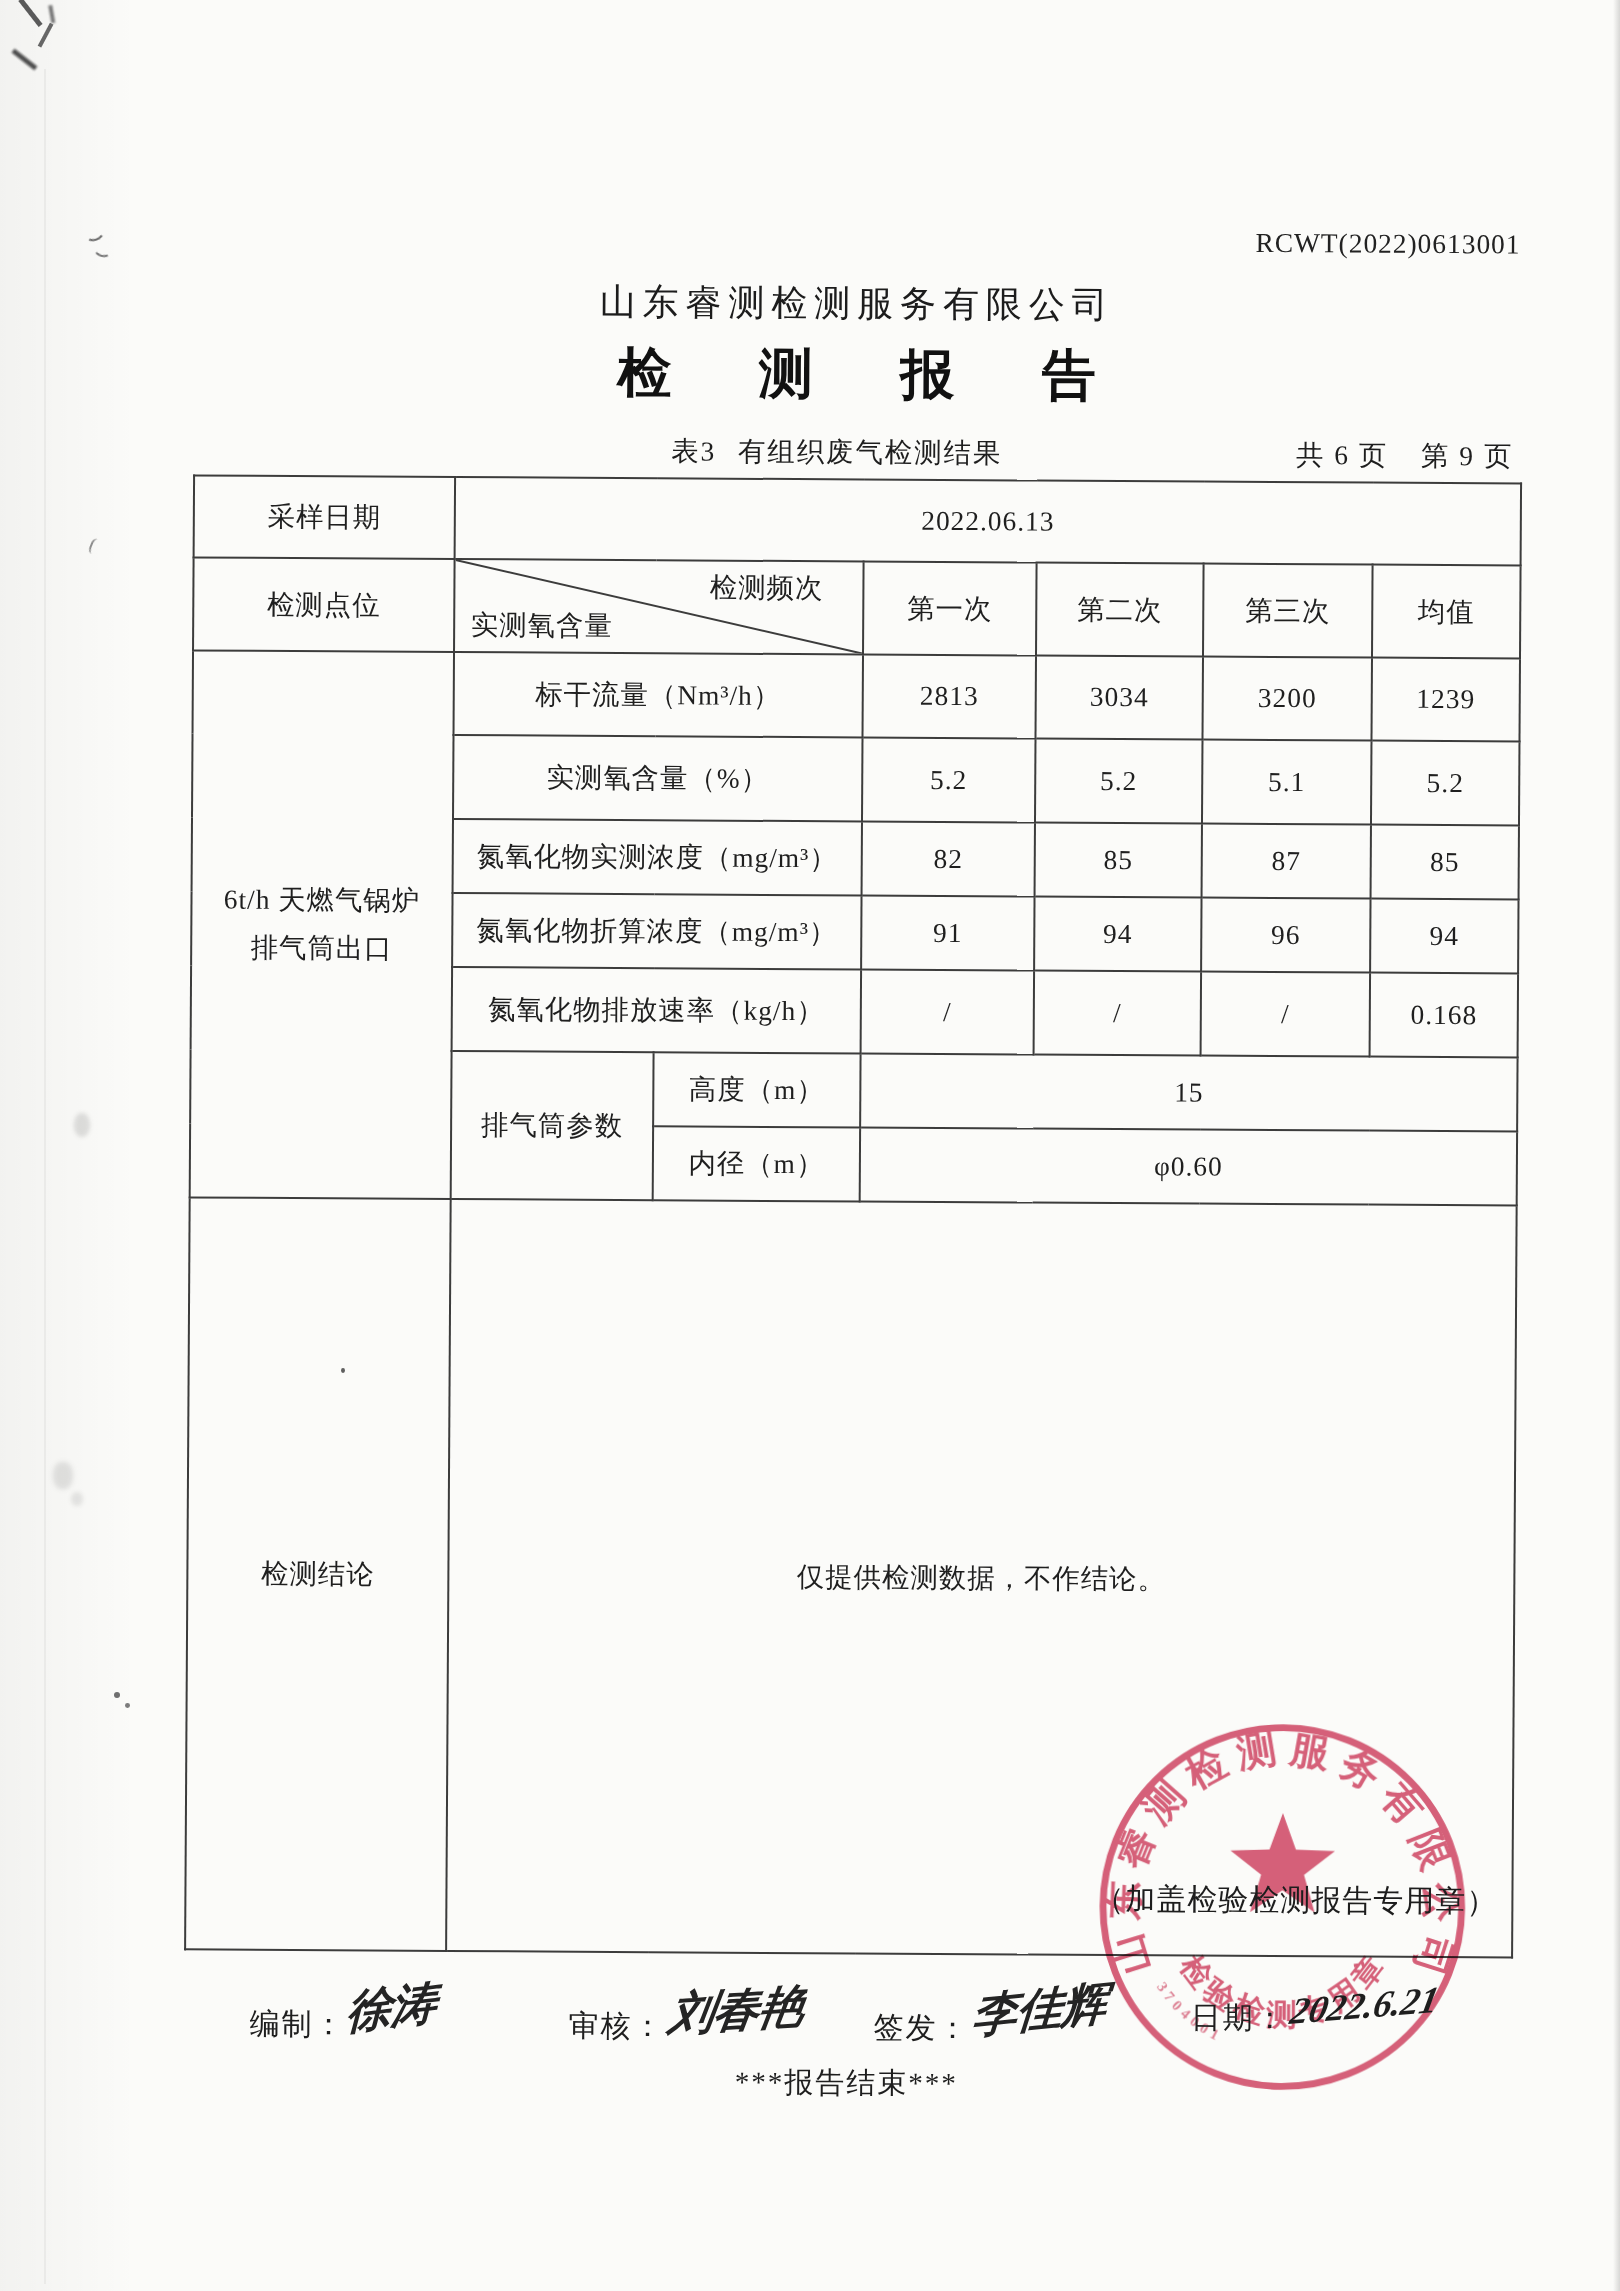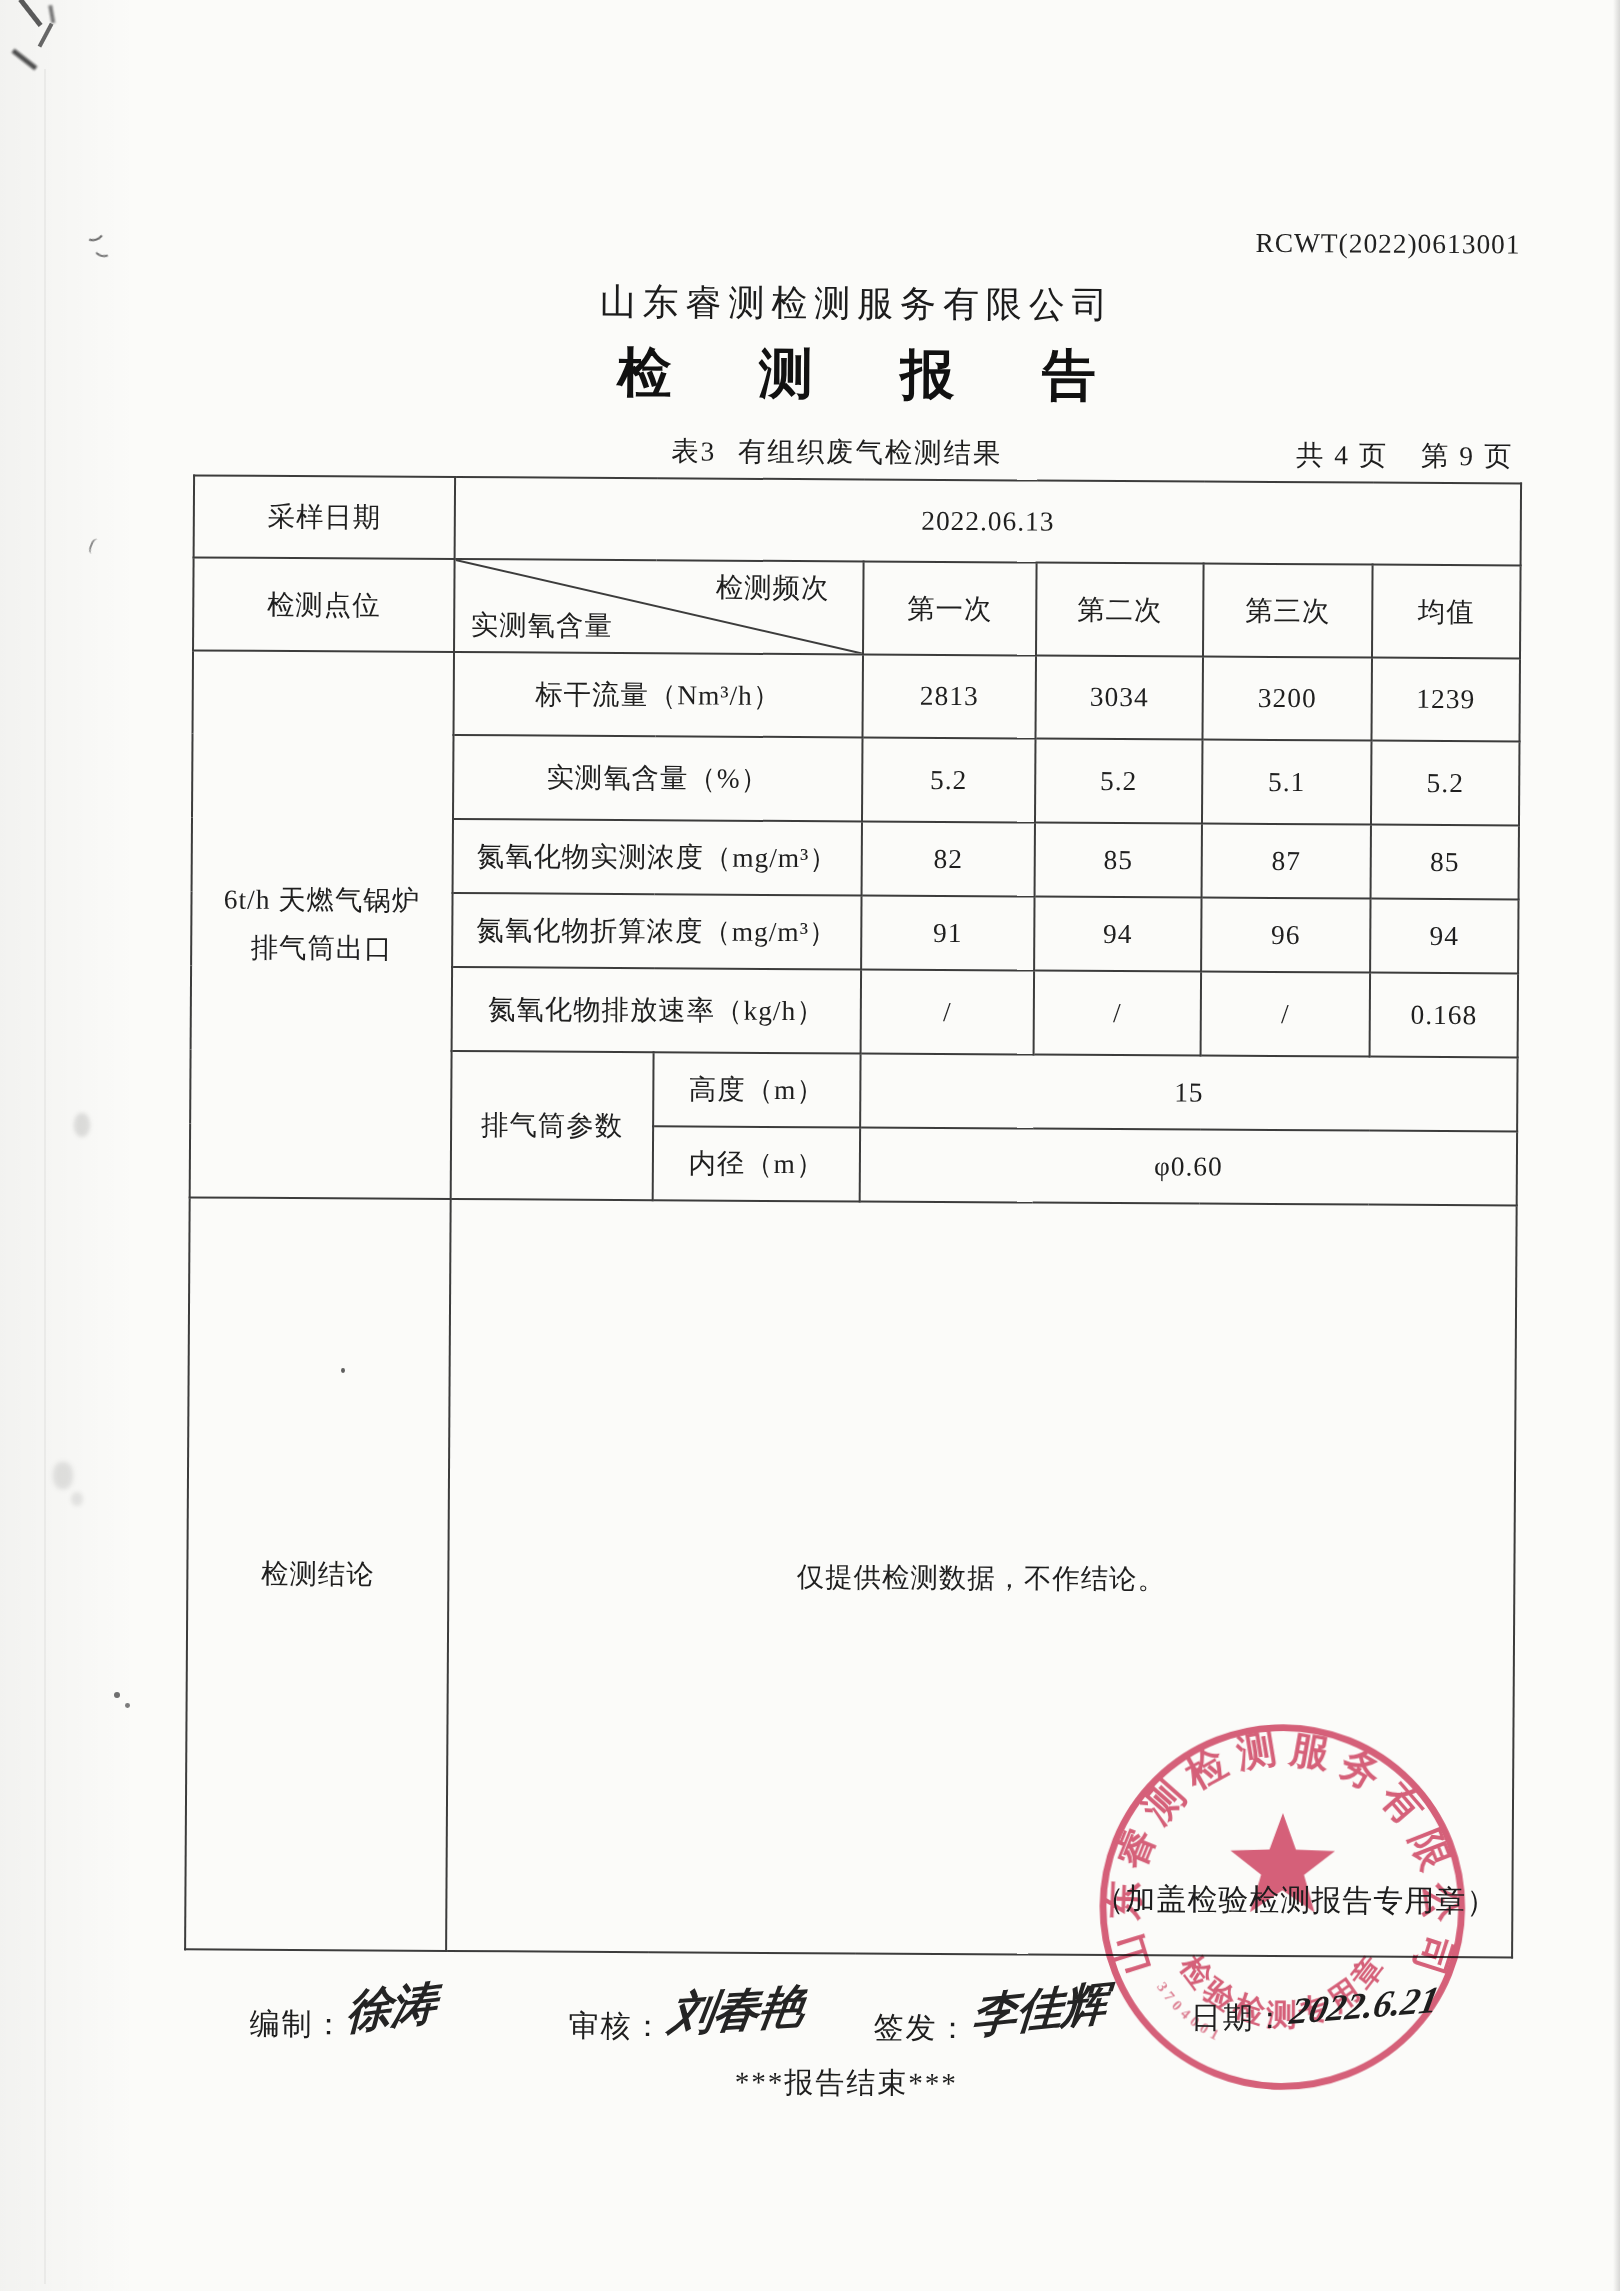--- a/index.html
+++ b/index.html
@@ -23,21 +23,21 @@
   .caption-right .gap{display:inline-block;width:33px;}
   .tbl-caption-gap{display:inline-block;width:21.6px;}
   
   table.report{position:absolute;left:196px;top:475px;width:1326px;
     border-collapse:collapse;table-layout:fixed;}
   table.report td{border:2px solid #3c3c3c;vertical-align:middle;text-align:center;
     font-size:27.4px;color:#1f1f1f;padding:0;letter-spacing:1px;}
   table.report{border:2.9px solid #333;}
   td.diag{position:relative;padding:0;}
   td.diag svg.diagline{position:absolute;inset:0;width:100%;height:100%;}
-  .diag-top{position:absolute;top:7.8px;right:33px;font-size:27.4px;}
+  .diag-top{position:absolute;top:7.8px;right:39px;font-size:27.4px;}
   .diag-bottom{position:absolute;bottom:7.8px;left:15.7px;font-size:27.4px;}
   td.concl-body{text-align:left;vertical-align:top;padding:23.5px 0 0 19.6px;font-size:27.4px;}
   .pt-line{display:block;line-height:1.75;}
   
   .stamp{position:absolute;left:1098px;top:1705px;z-index:5;opacity:.88;
     mix-blend-mode:multiply;filter:blur(0.6px);pointer-events:none;}
   .stamp-note{position:absolute;left:1106px;top:1874px;width:421px;z-index:6;
     font-size:30px;letter-spacing:1px;color:#1d1d1d;}
   
   .sig-row{position:absolute;top:1988px;left:0;width:1620px;height:118px;font-size:30px;z-index:7;}
@@ -87,21 +87,21 @@
 
   <div class="report-no">RCWT(2022)0613001</div>
   <div class="company">山东睿测检测服务有限公司</div>
   <div class="doc-title">检 测 报 告</div>
 
   <div class="caption-row">
     <div class="caption-left">
       <span>表3</span><span class="tbl-caption-gap"></span><span>有组织废气检测结果</span>
     </div>
     <div class="caption-right">
-      <span>共 4 页</span><span class="gap"></span><span>第 9 页</span>
+      <span>共 6 页</span><span class="gap"></span><span>第 9 页</span>
     </div>
   </div>
 
   <table class="report">
     <colgroup>
       <col style="width:261px">
         <col style="width:202px">
         <col style="width:207px">
       <col style="width:173px">
         <col style="width:167px">

